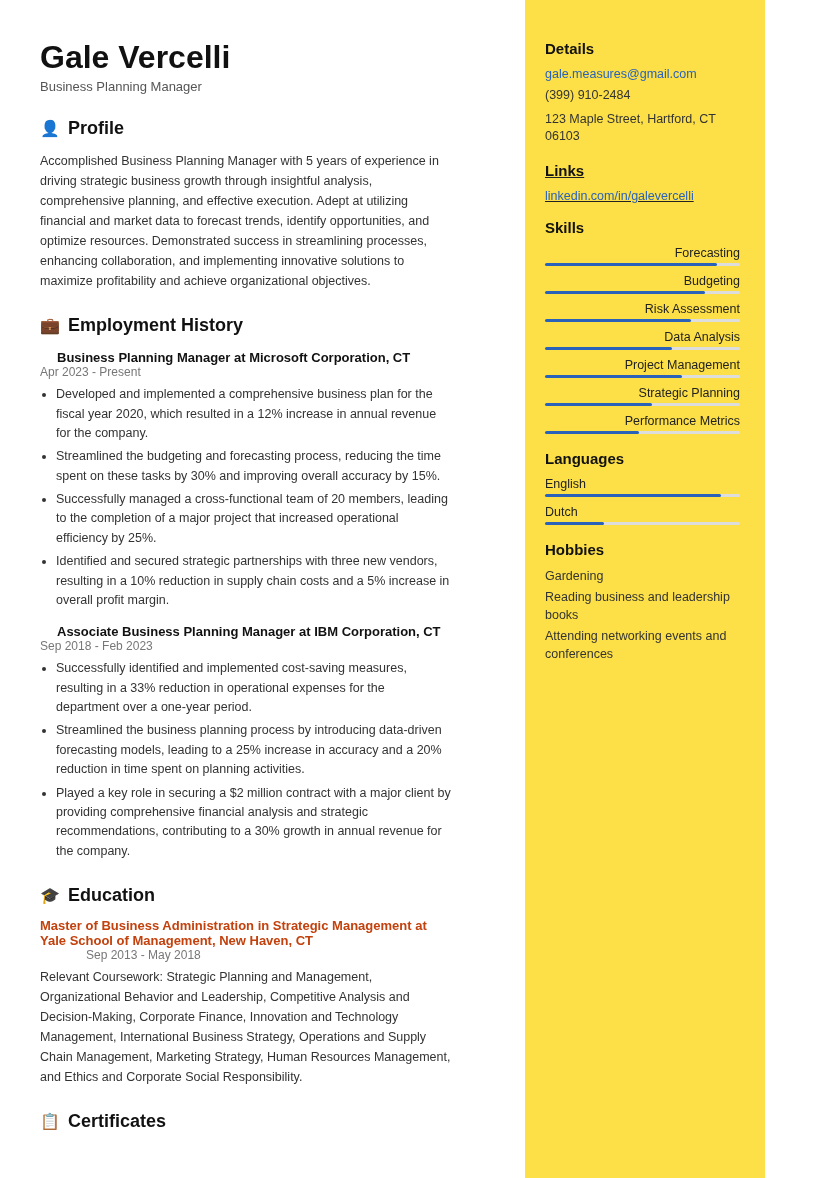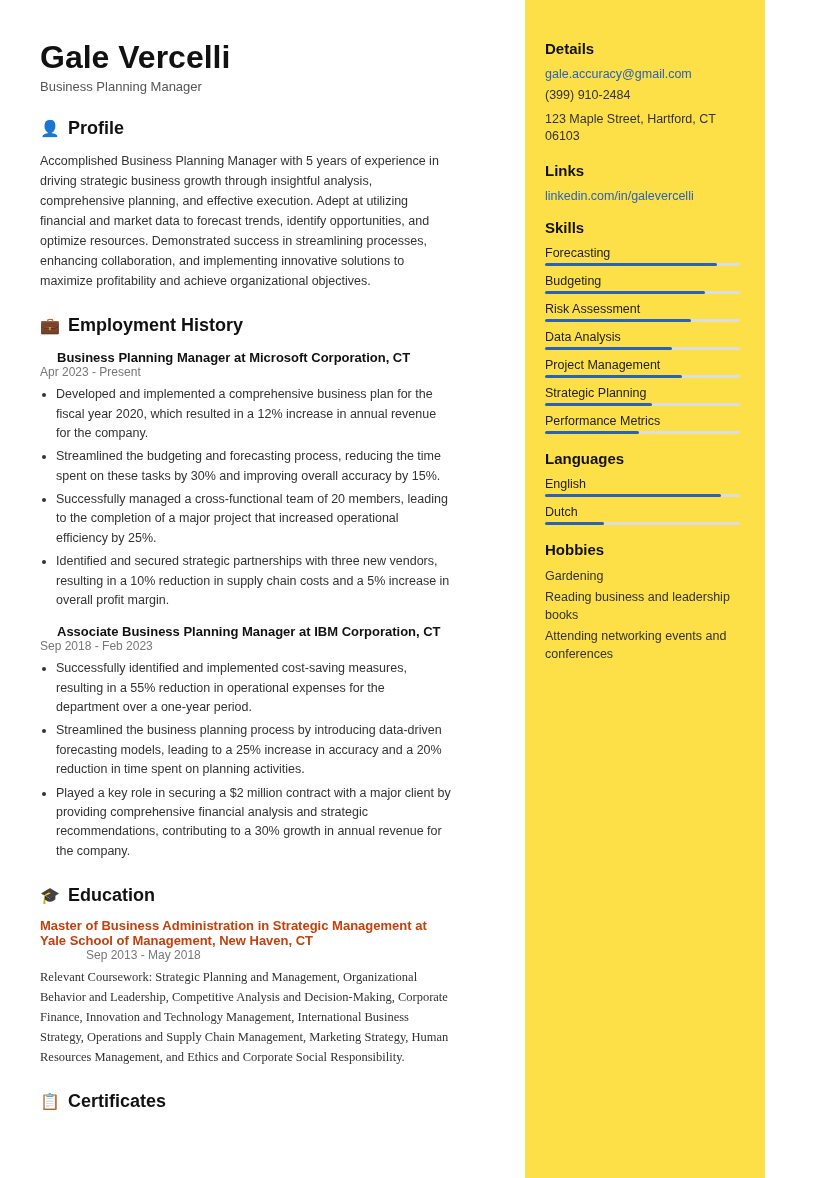--- a/index.html
+++ b/index.html
@@ -93,21 +93,20 @@
     .edu-date {
       font-size: 12px;
       color: #777;
       margin-bottom: 5px;
       margin-left: 46px;
     }
     .edu-text {
       font-size: 12.5px;
       color: #333;
       line-height: 1.6;
-      font-family: Liberation Serif, serif;
     }
     
     .right-section-title {
       font-size: 15px;
       font-weight: 700;
       color: #111;
       margin-bottom: 10px;
       margin-top: 20px;
     }
     .right-section-title:first-child {
@@ -122,20 +121,21 @@
     }
     .detail-text {
       font-size: 12.5px;
       color: #333;
       margin-bottom: 6px;
       line-height: 1.4;
     }
     
     .skill-item {
       margin-bottom: 8px;
+      text-align: right;
     }
     .skill-label {
       font-size: 12.5px;
       color: #222;
       margin-bottom: 3px;
     }
     .skill-bar-bg {
       height: 3px;
       background: #ddd;
       border-radius: 2px;
@@ -197,21 +197,21 @@
           <li>Streamlined the budgeting and forecasting process, reducing the time spent on these tasks by 30% and improving overall accuracy by 15%.</li>
           <li>Successfully managed a cross-functional team of 20 members, leading to the completion of a major project that increased operational efficiency by 25%.</li>
           <li>Identified and secured strategic partnerships with three new vendors, resulting in a 10% reduction in supply chain costs and a 5% increase in overall profit margin.</li>
         </ul>
       </div>
 
       <div>
         <div class="job-title">Associate Business Planning Manager at IBM Corporation, CT</div>
         <div class="job-date">Sep 2018 - Feb 2023</div>
         <ul class="job-bullets">
-          <li>Successfully identified and implemented cost-saving measures, resulting in a 55% reduction in operational expenses for the department over a one-year period.</li>
+          <li>Successfully identified and implemented cost-saving measures, resulting in a 33% reduction in operational expenses for the department over a one-year period.</li>
           <li>Streamlined the business planning process by introducing data-driven forecasting models, leading to a 25% increase in accuracy and a 20% reduction in time spent on planning activities.</li>
           <li>Played a key role in securing a $2 million contract with a major client by providing comprehensive financial analysis and strategic recommendations, contributing to a 30% growth in annual revenue for the company.</li>
         </ul>
       </div>
     </div>
 
     <div>
       <div class="section-title">
         <span class="section-icon">🎓</span>
         <span>Education</span>
@@ -228,26 +228,26 @@
         <span class="section-icon">📋</span>
         <span>Certificates</span>
       </div>
     </div>
   </div>
 
   <div class="right-col">
 
     <div>
       <div class="right-section-title">Details</div>
-      <a class="detail-link" href="#">gale.accuracy@gmail.com</a>
+      <a class="detail-link" href="#">gale.measures@gmail.com</a>
       <div class="detail-text">(399) 910-2484</div>
       <div class="detail-text">123 Maple Street, Hartford, CT 06103</div>
     </div>
 
-    <div style="margin-top:16px;">
+    <div style="margin-top:16px;text-decoration:underline;">
       <div class="right-section-title">Links</div>
       <a class="detail-link" href="#">linkedin.com/in/galevercelli</a>
     </div>
 
     <div style="margin-top:16px;">
       <div class="right-section-title">Skills</div>
       <div id="skills-container">
           <div class="skill-item">
       <div class="skill-label">Forecasting</div>
       <div class="skill-bar-bg">

